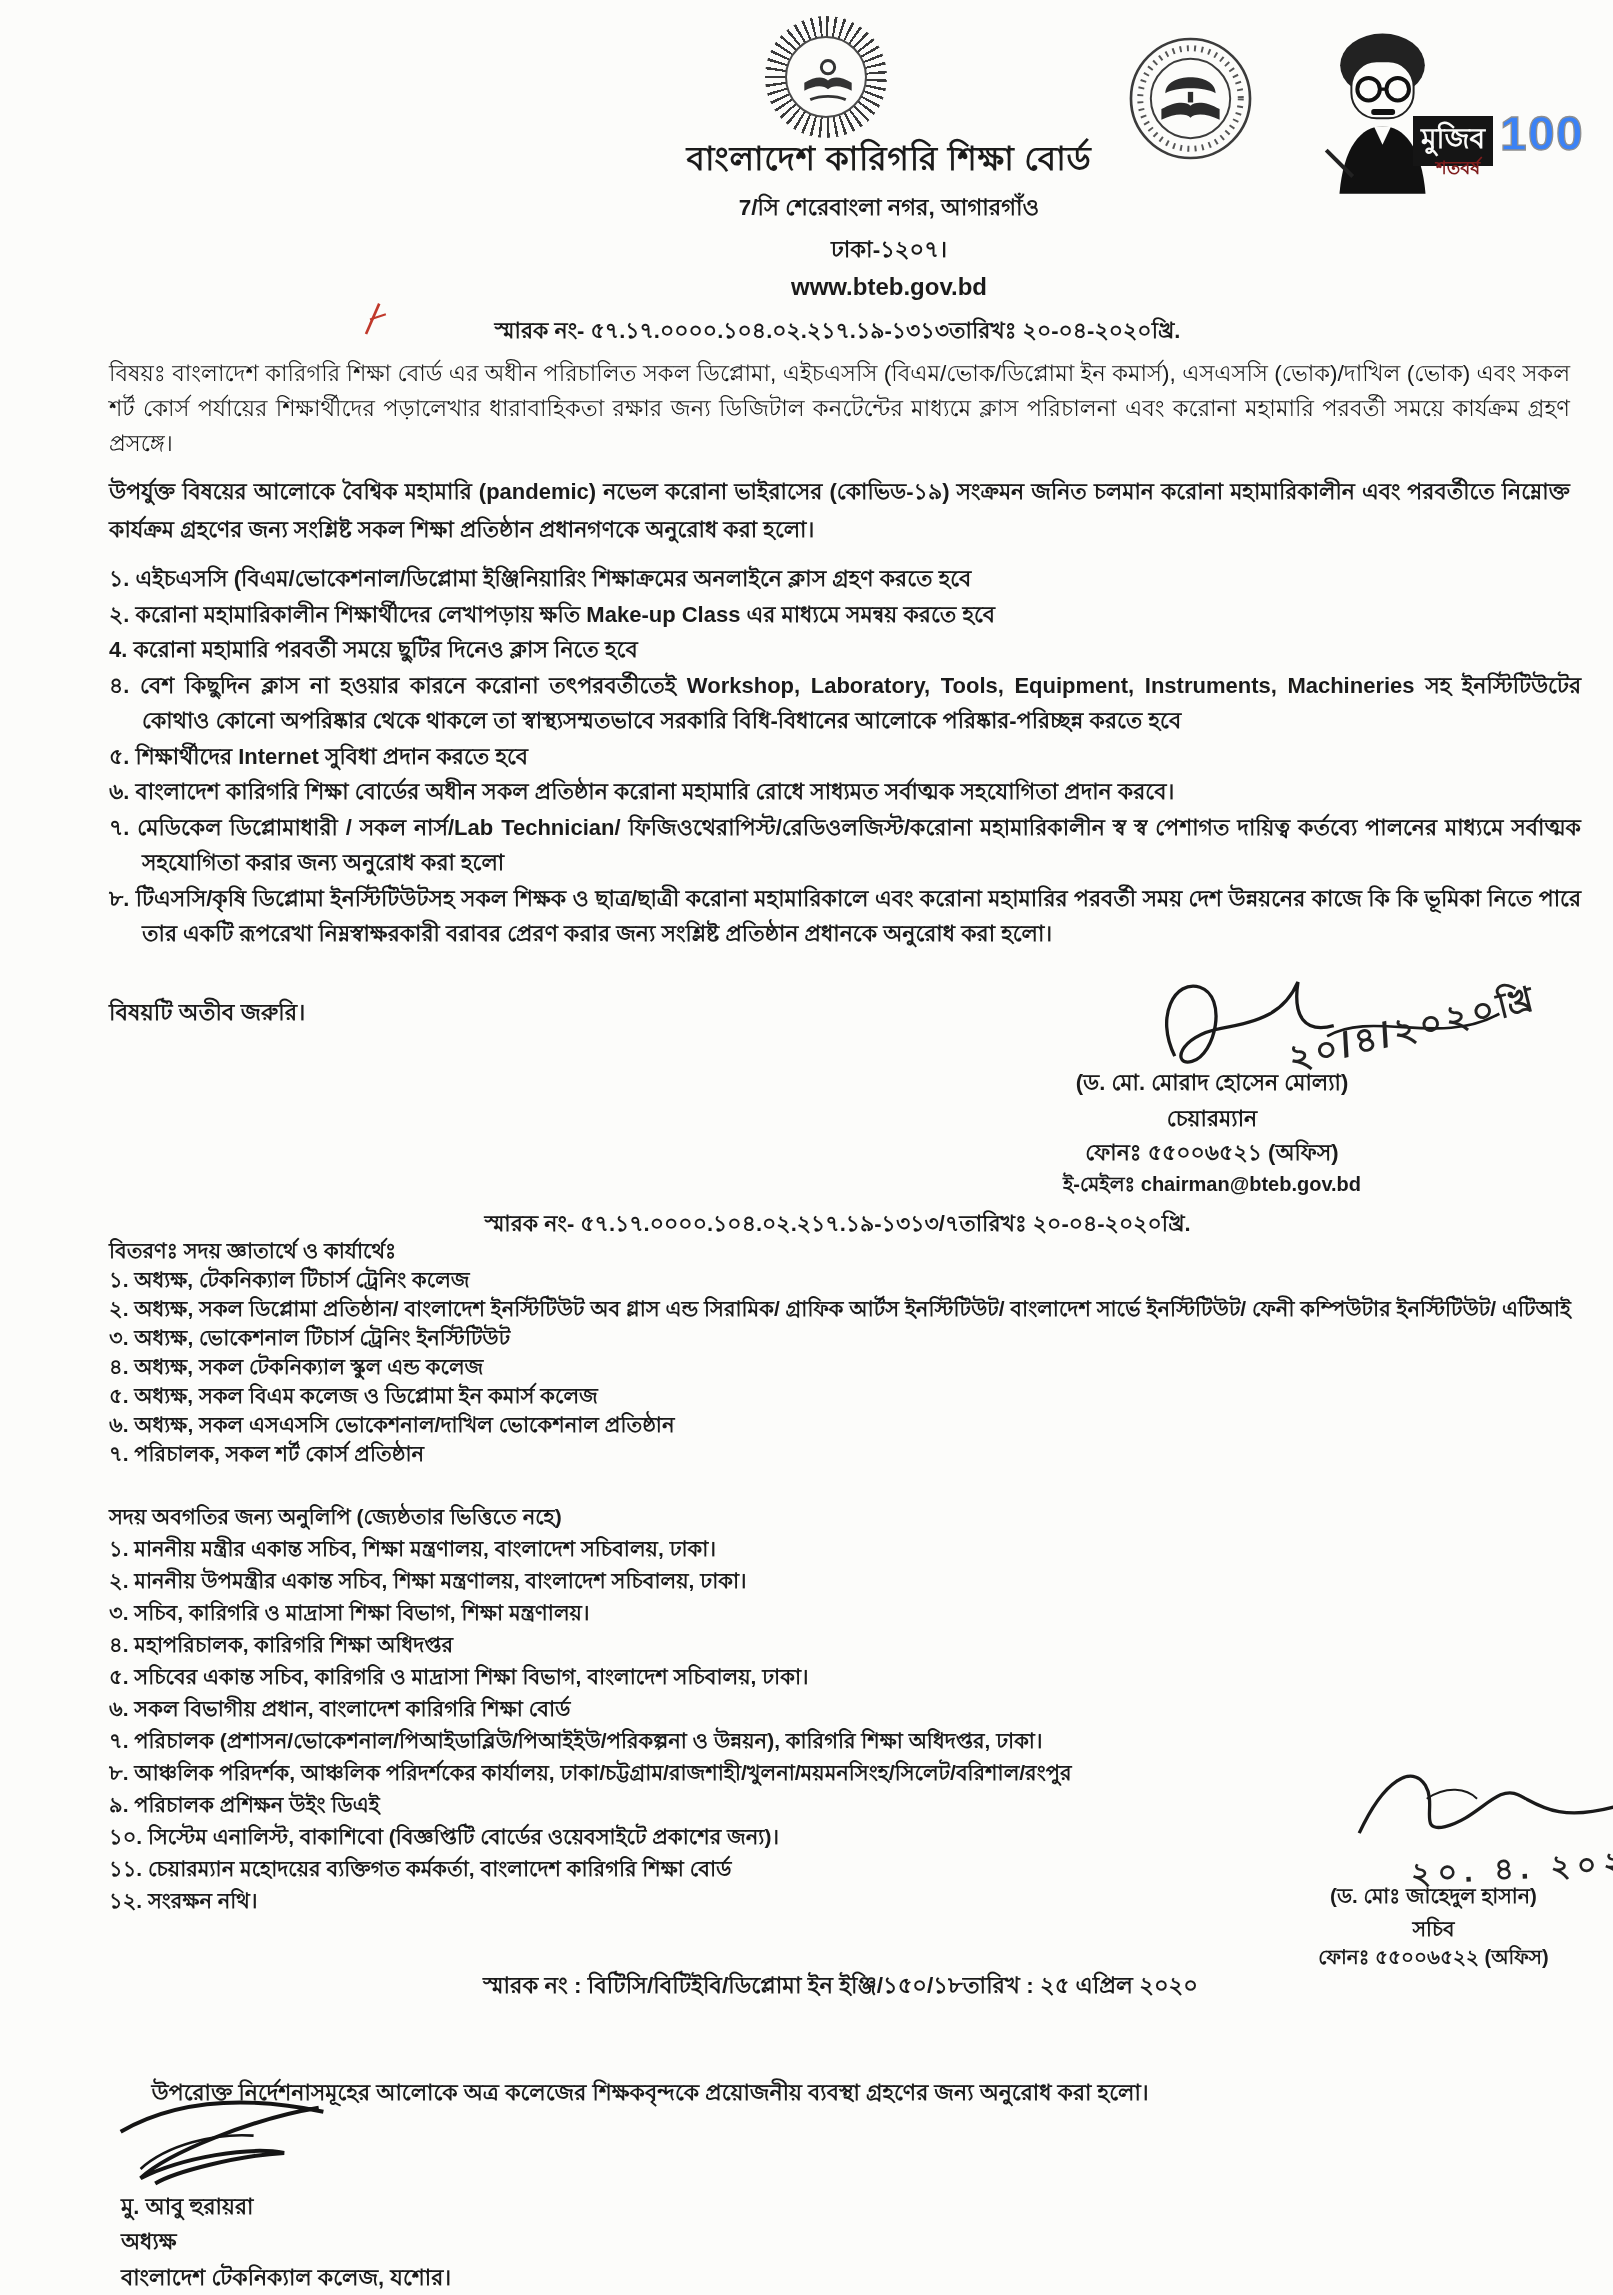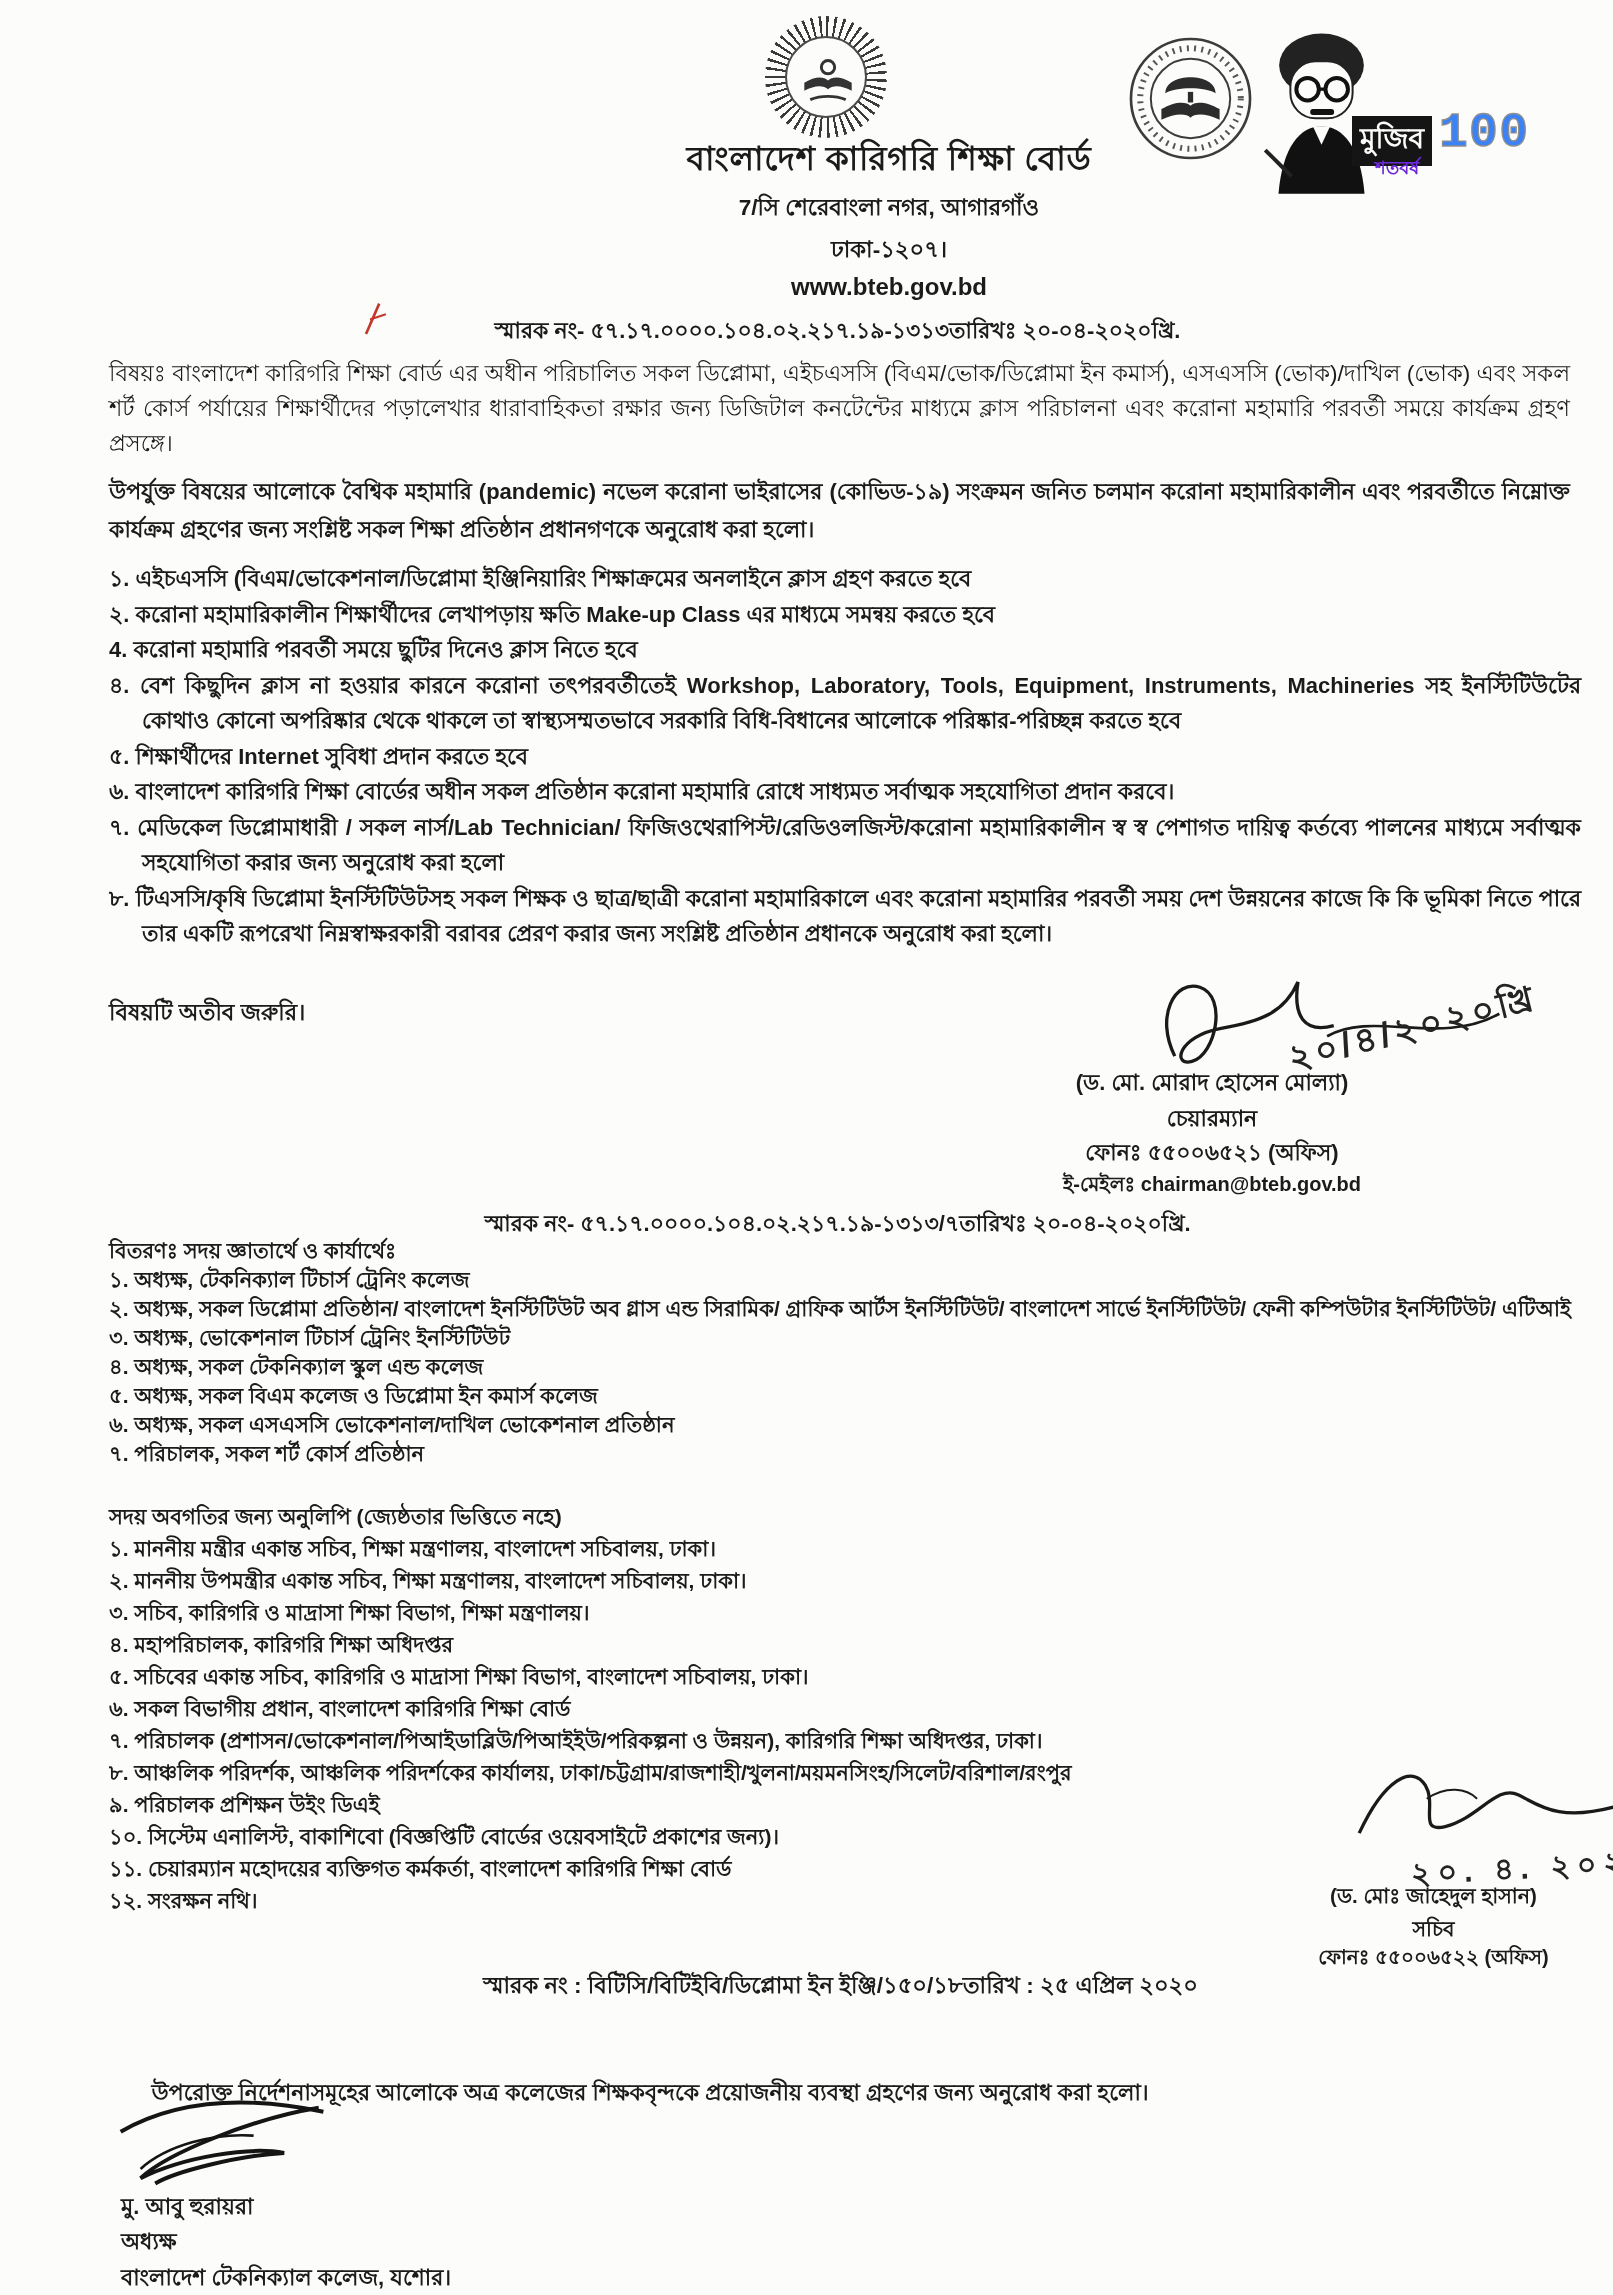--- a/index.html
+++ b/index.html
@@ -18,25 +18,25 @@
   .burst-core{position:absolute;inset:20px;border-radius:50%;background:#fcfcfa;border:2px solid #4a4a4a;}
   .burst-core svg{position:absolute;inset:4px;}
   .h-title{position:absolute;left:889px;top:133px;transform:translateX(-50%);
     font-size:33px;font-weight:800;white-space:nowrap;letter-spacing:0.7px;}
   .h-line{position:absolute;left:889px;transform:translateX(-50%);
     font-size:22.6px;font-weight:700;white-space:nowrap;}
   .h-addr1{top:190px;}
   .h-addr2{top:232px;}
   .h-web{top:273px;font-size:24px;font-weight:700;}
   .seal{position:absolute;left:1127px;top:35px;width:127px;height:127px;}
-  .mujib{position:absolute;left:1252px;top:24px;width:300px;height:170px;font-family:Liberation Mono, monospace;}
+  .mujib{position:absolute;left:1313px;top:24px;width:300px;height:170px;}
   .mj-portrait{position:absolute;left:0;top:0;}
   .mj-t{position:absolute;left:100px;top:92px;background:#151515;color:#fbfbf9;
     font-size:28px;font-weight:800;padding:1.3px 8px;}
-  .mj-s{position:absolute;left:123px;top:130px;color:#6d28d9;font-size:18px;font-weight:800;}
+  .mj-s{position:absolute;left:123px;top:130px;color:#7f1d1d;font-size:18px;font-weight:800;}
   .mj-h{position:absolute;left:187px;top:82px;color:#3b82f6;font-size:48px;font-weight:800;
     letter-spacing:1.3px;-webkit-text-stroke:1.3px #8f8f8f;}
   
   .row{position:absolute;left:109px;width:1457px;display:flex;justify-content:center;
     font-size:22px;font-weight:700;white-space:nowrap;}
   .memo1{top:313px;}
   .memo2{top:1206px;}
   .memo3{top:1968px;left:129px;width:1423px;font-size:22.6px;}
   .red-tick{position:absolute;left:362px;top:297px;}
   

